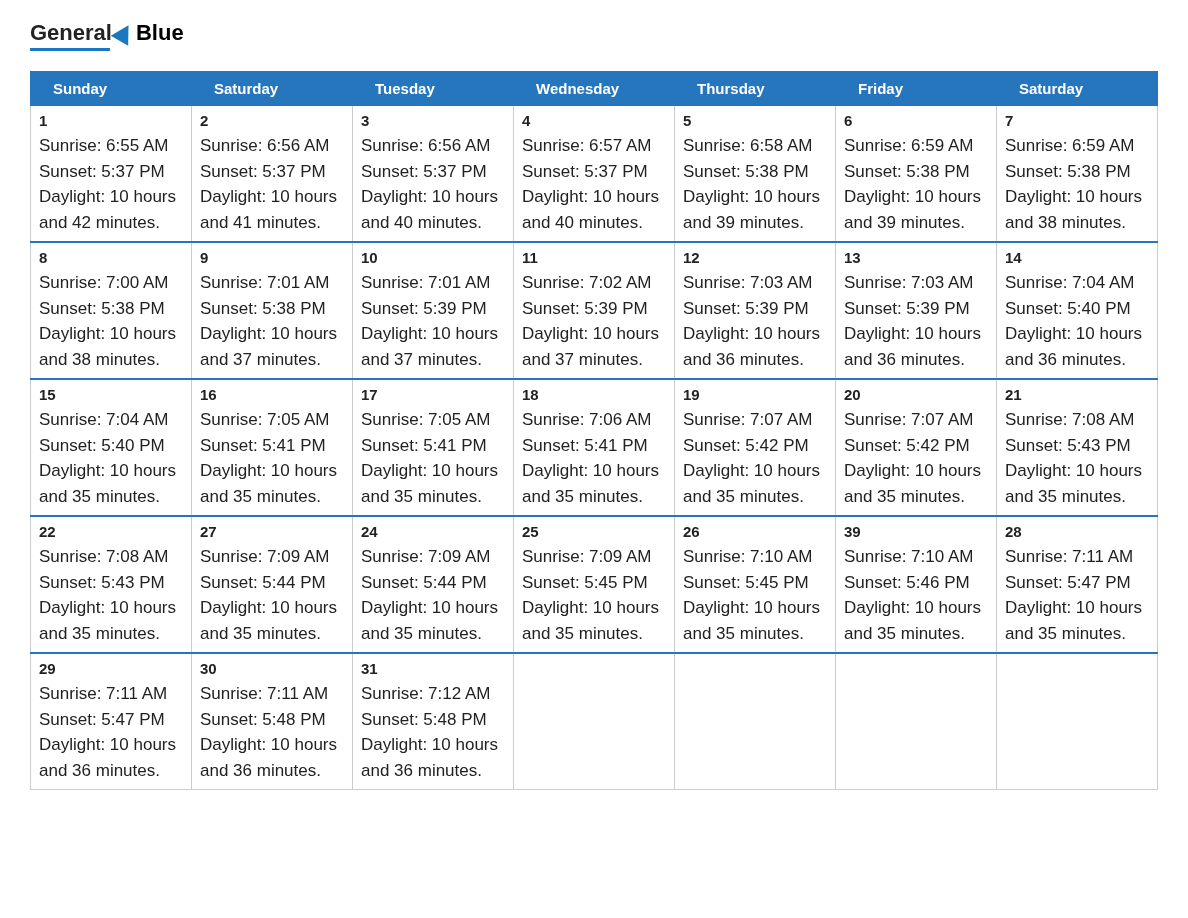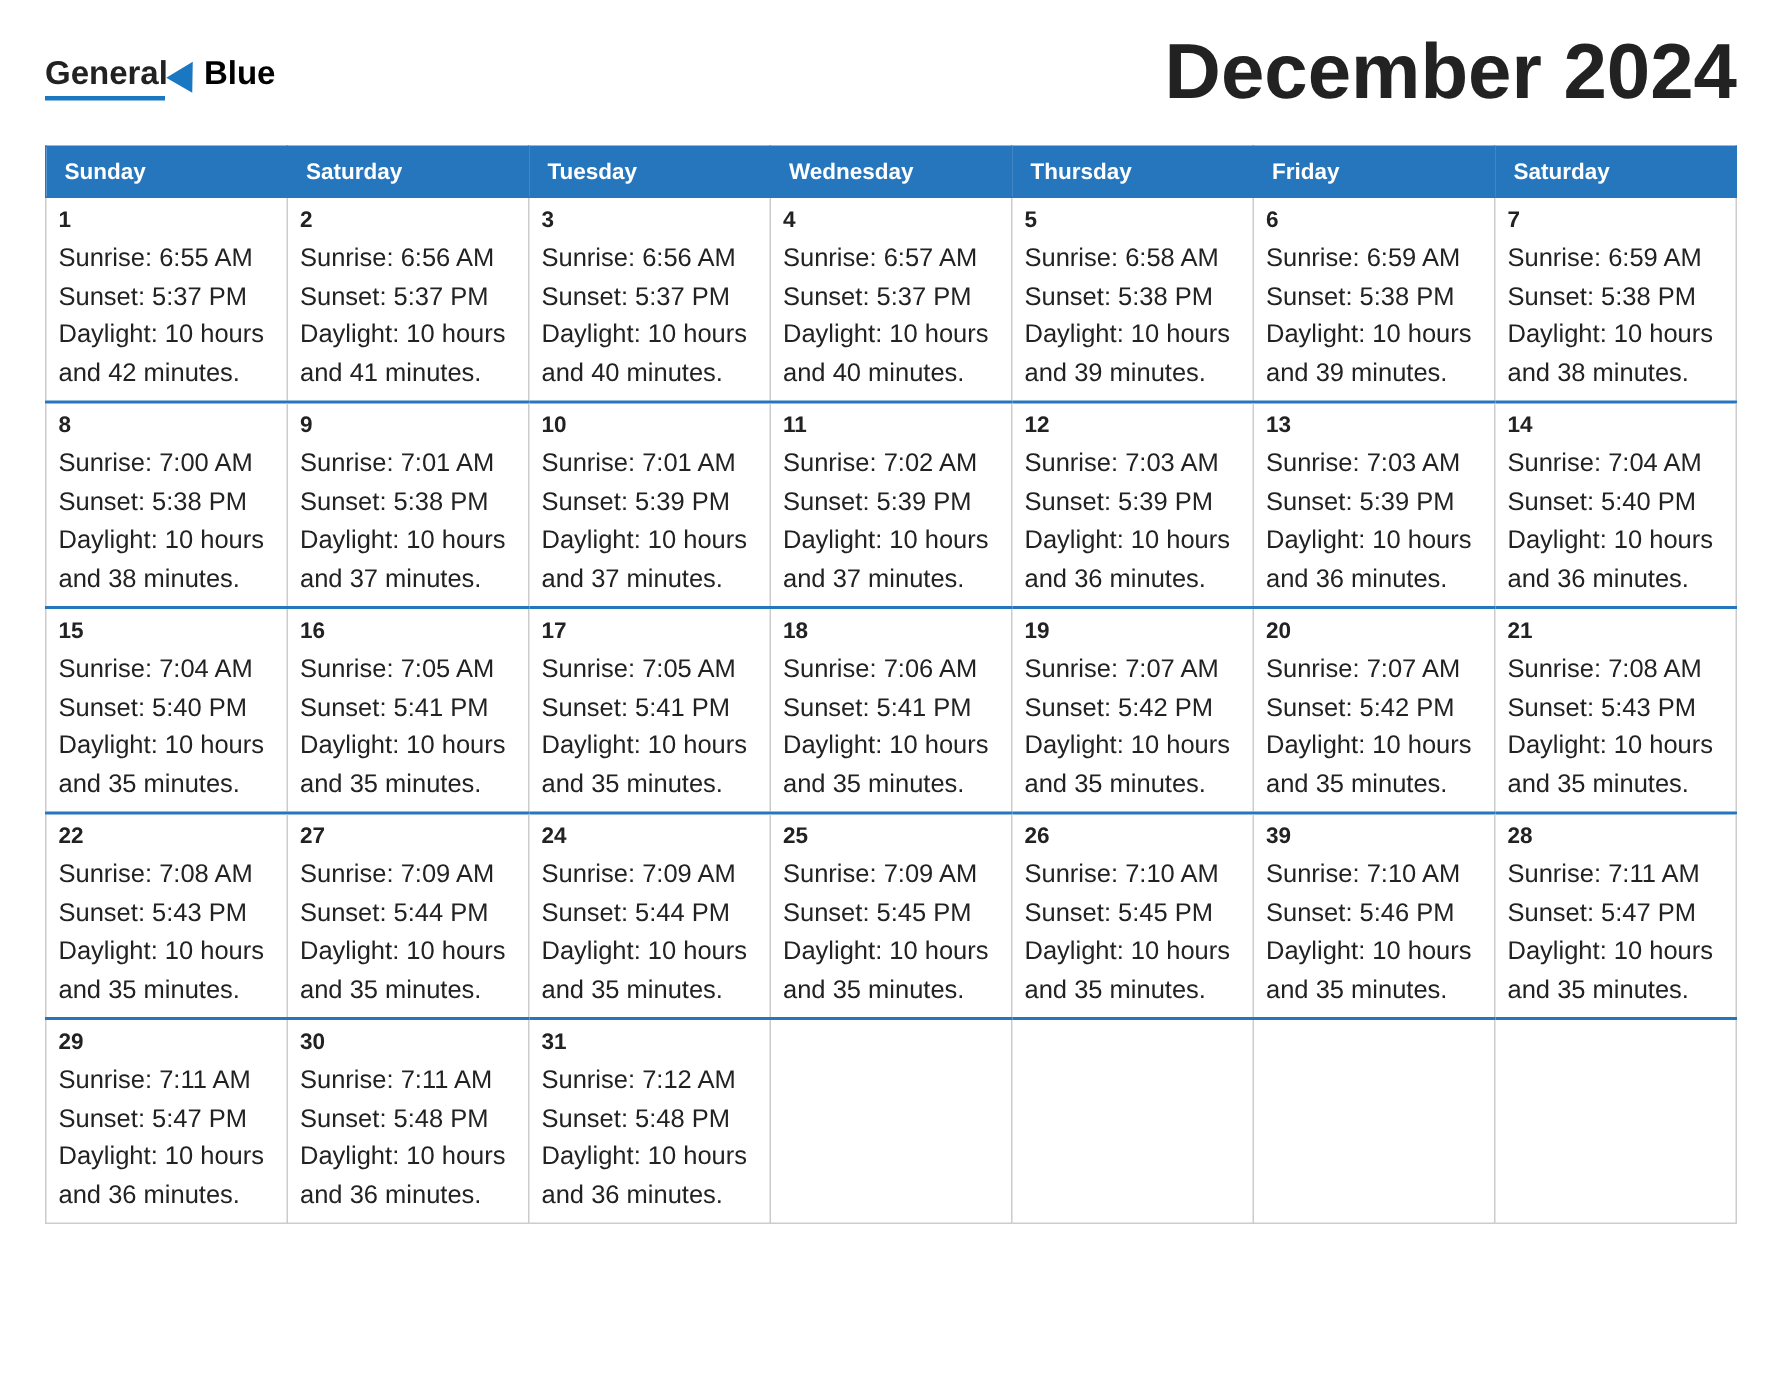--- a/index.html
+++ b/index.html
@@ -14,21 +14,20 @@
     .header {
       display: flex;
       justify-content: space-between;
       align-items: flex-start;
       margin-bottom: 20px;
     }
     .logo {
       display: flex;
       flex-direction: column;
       align-items: flex-start;
-      margin-top: 16px;
     }
     .logo-text {
       display: flex;
       align-items: center;
       font-size: 22px;
       font-weight: bold;
       color: #333;
     }
     .logo-general { color: #222; }
     .logo-blue { color: #000000; }
@@ -66,21 +65,21 @@
     table {
       width: 100%;
       border-collapse: collapse;
       table-layout: fixed;
     }
     thead tr th {
       background: #2676be;
       color: #fff;
       font-size: 15px;
       font-weight: bold;
-      padding: 8px 12px;
+      padding: 8px 22px;
       text-align: left;
       border: 1px solid #2676be;
     }
     tbody tr td {
       border: 1px solid #ccc;
       vertical-align: top;
       padding: 6px 8px;
       font-size: 12px;
       color: #222;
       height: 100px;
@@ -109,21 +108,20 @@
 <div class="header">
   <div class="logo">
     <div class="logo-text">
       <span class="logo-general">General</span>
       <span class="logo-triangle"></span>
       <span class="logo-blue">Blue</span>
     </div>
     <div class="logo-line"></div>
   </div>
   <div class="header-right">
-    <div class="calendar-title">December 2024</div>
   </div>
 </div>
 
 <table>
   <thead>
     <tr>
     <th>Sunday</th>
         <th>Saturday</th>
         <th>Tuesday</th>
         <th>Wednesday</th>

